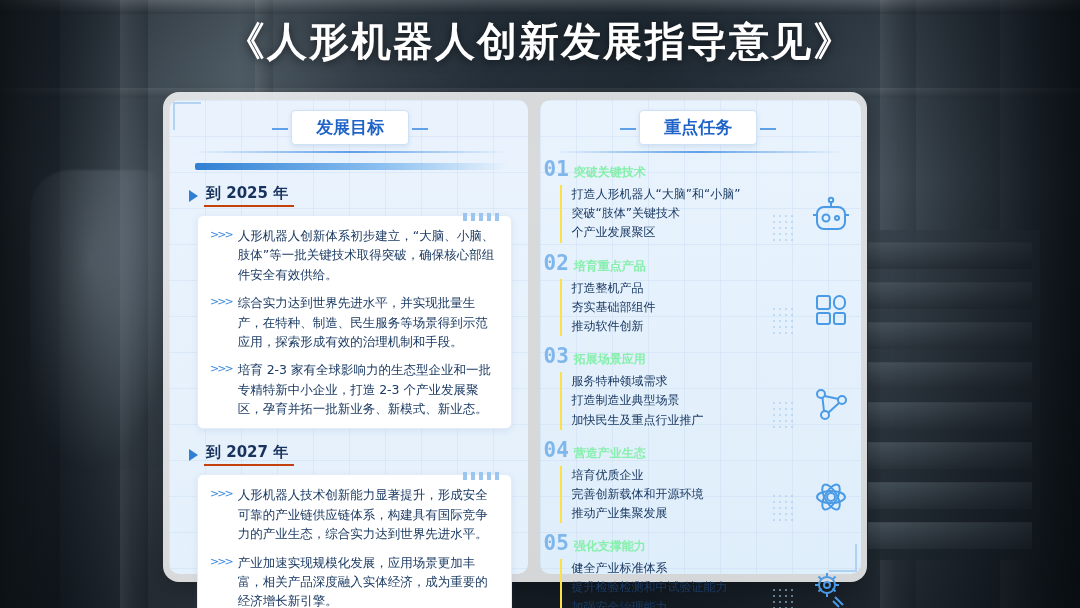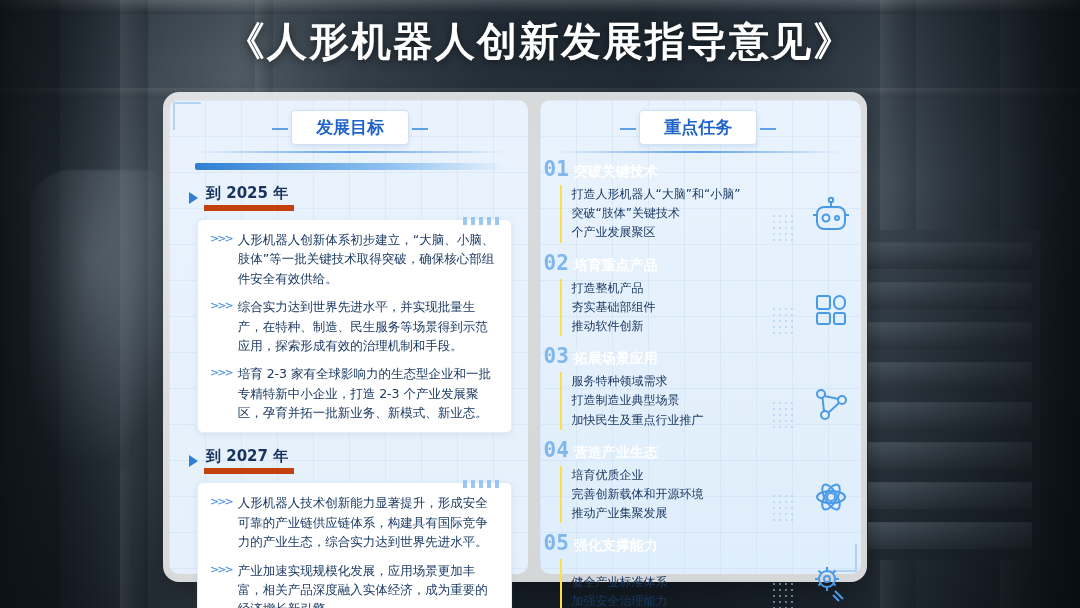--- a/index.html
+++ b/index.html
@@ -81,21 +81,21 @@
   }
   .sec-head .pill:before{left:-20px;}
   .sec-head .pill:after{right:-20px;}
   .head-rule{height:2px;margin:6px 14px 0 14px;background:linear-gradient(90deg,rgba(95,160,232,0),#5fa0e8,rgba(95,160,232,0));}
 
   
   .year-row{display:flex;align-items:center;gap:6px;margin:14px 0 8px 10px;}
   .year-row .tri{width:0;height:0;border-left:9px solid #2f7fd4;border-top:6px solid transparent;border-bottom:6px solid transparent;}
   .year-row .year-txt{
     font-size:15px;font-weight:bold;color:#17325c;
-    border-bottom:6px solid #c2410c;padding:0 6px 2px 2px;
+    border-bottom:2px solid #c2410c;padding:0 6px 2px 2px;
     font-family:"DejaVu Sans","Liberation Sans",sans-serif;
   }
   .wbox{
     position:relative;background:#ffffff;border-radius:6px;
     margin:0 10px 10px 18px;padding:10px 12px 10px 12px;
     box-shadow:0 2px 6px rgba(50,100,170,.10);
     border:1px solid #e2edf9;
   }
   .wbox .corner{
     position:absolute;right:8px;top:-3px;width:40px;height:8px;
@@ -109,21 +109,21 @@
   .bullet:last-child{margin-bottom:0;}
   .bullet .chev{color:#3b87dd;font-size:11px;line-height:1.7;letter-spacing:-2px;flex:0 0 auto;}
 
   
   .accent-bar{height:7px;margin:10px 14px 0 16px;background:linear-gradient(90deg,#2f7fd4,#8cc0f0 60%,rgba(140,192,240,0));border-radius:2px;}
 
   
   .task{margin:4px 0 2px 4px;}
   .task-head{display:flex;align-items:baseline;gap:5px;}
   .task-num{font-size:21px;font-weight:bold;color:#7fb6ec;font-family:"DejaVu Sans Mono","Liberation Mono",monospace;}
-  .task-title{font-size:14px;font-weight:bold;color:#ffffff;font-family:Liberation Mono, monospace;}
+  .task-title{font-size:12px;font-weight:bold;color:#86efac;font-family:Liberation Mono, monospace;}
   .task-body{display:flex;align-items:flex-end;gap:8px;margin:4px 0 8px 16px;border-left:2px solid #fde047;padding-left:10px;}
   .task-lines{flex:1 1 auto;}
   .task-lines div{font-size:12px;color:#1b3a63;line-height:1.6;font-family:"DejaVu Sans","Liberation Sans",sans-serif;}
   .task-icon{flex:0 0 auto;width:52px;height:52px;position:relative;color:#4a9ae6;}
   .task-icon svg{width:52px;height:52px;display:block;}
   .dotline{height:30px;width:26px;flex:0 0 auto;background:radial-gradient(circle,#9fcaf0 1px,transparent 1.4px) 0 0/6px 6px;opacity:.55;}
 
   .corner-mark{position:absolute;width:26px;height:26px;border:2px solid #9cc6ef;opacity:.7;}
   .cm-tl{left:10px;top:10px;border-right:none;border-bottom:none;}
   .cm-br{right:10px;bottom:10px;border-left:none;border-top:none;}
@@ -318,20 +318,21 @@
         </div>
 
         <div class="task">
           <div class="task-head">
             <span class="task-num">05</span>
             <span class="task-title">强化支撑能力</span>
           </div>
           <div class="task-body">
             <div class="task-lines">
               <div>健全产业标准体系</div>
+              <div>提升检验检测和中试验证能力</div>
               <div>加强安全治理能力</div>
             </div>
             <div class="dotline"></div>
             <div class="task-icon">
               <svg viewBox="0 0 52 52" fill="none" stroke="currentColor" stroke-width="2">
                 <circle cx="22" cy="20" r="8"></circle>
                   <circle cx="22" cy="20" r="3"></circle>
                 <path d="M22 8 v4 M22 28 v4 M10 20 h4 M30 20 h4 M13.5 11.5 l3 3 M27.5 23.5 l3 3 M30.5 11.5 l-3 3 M16.5 23.5 l-3 3"></path>
                 <path d="M30 32 l8 8 M28 36 l6 6"></path>
               </svg>

